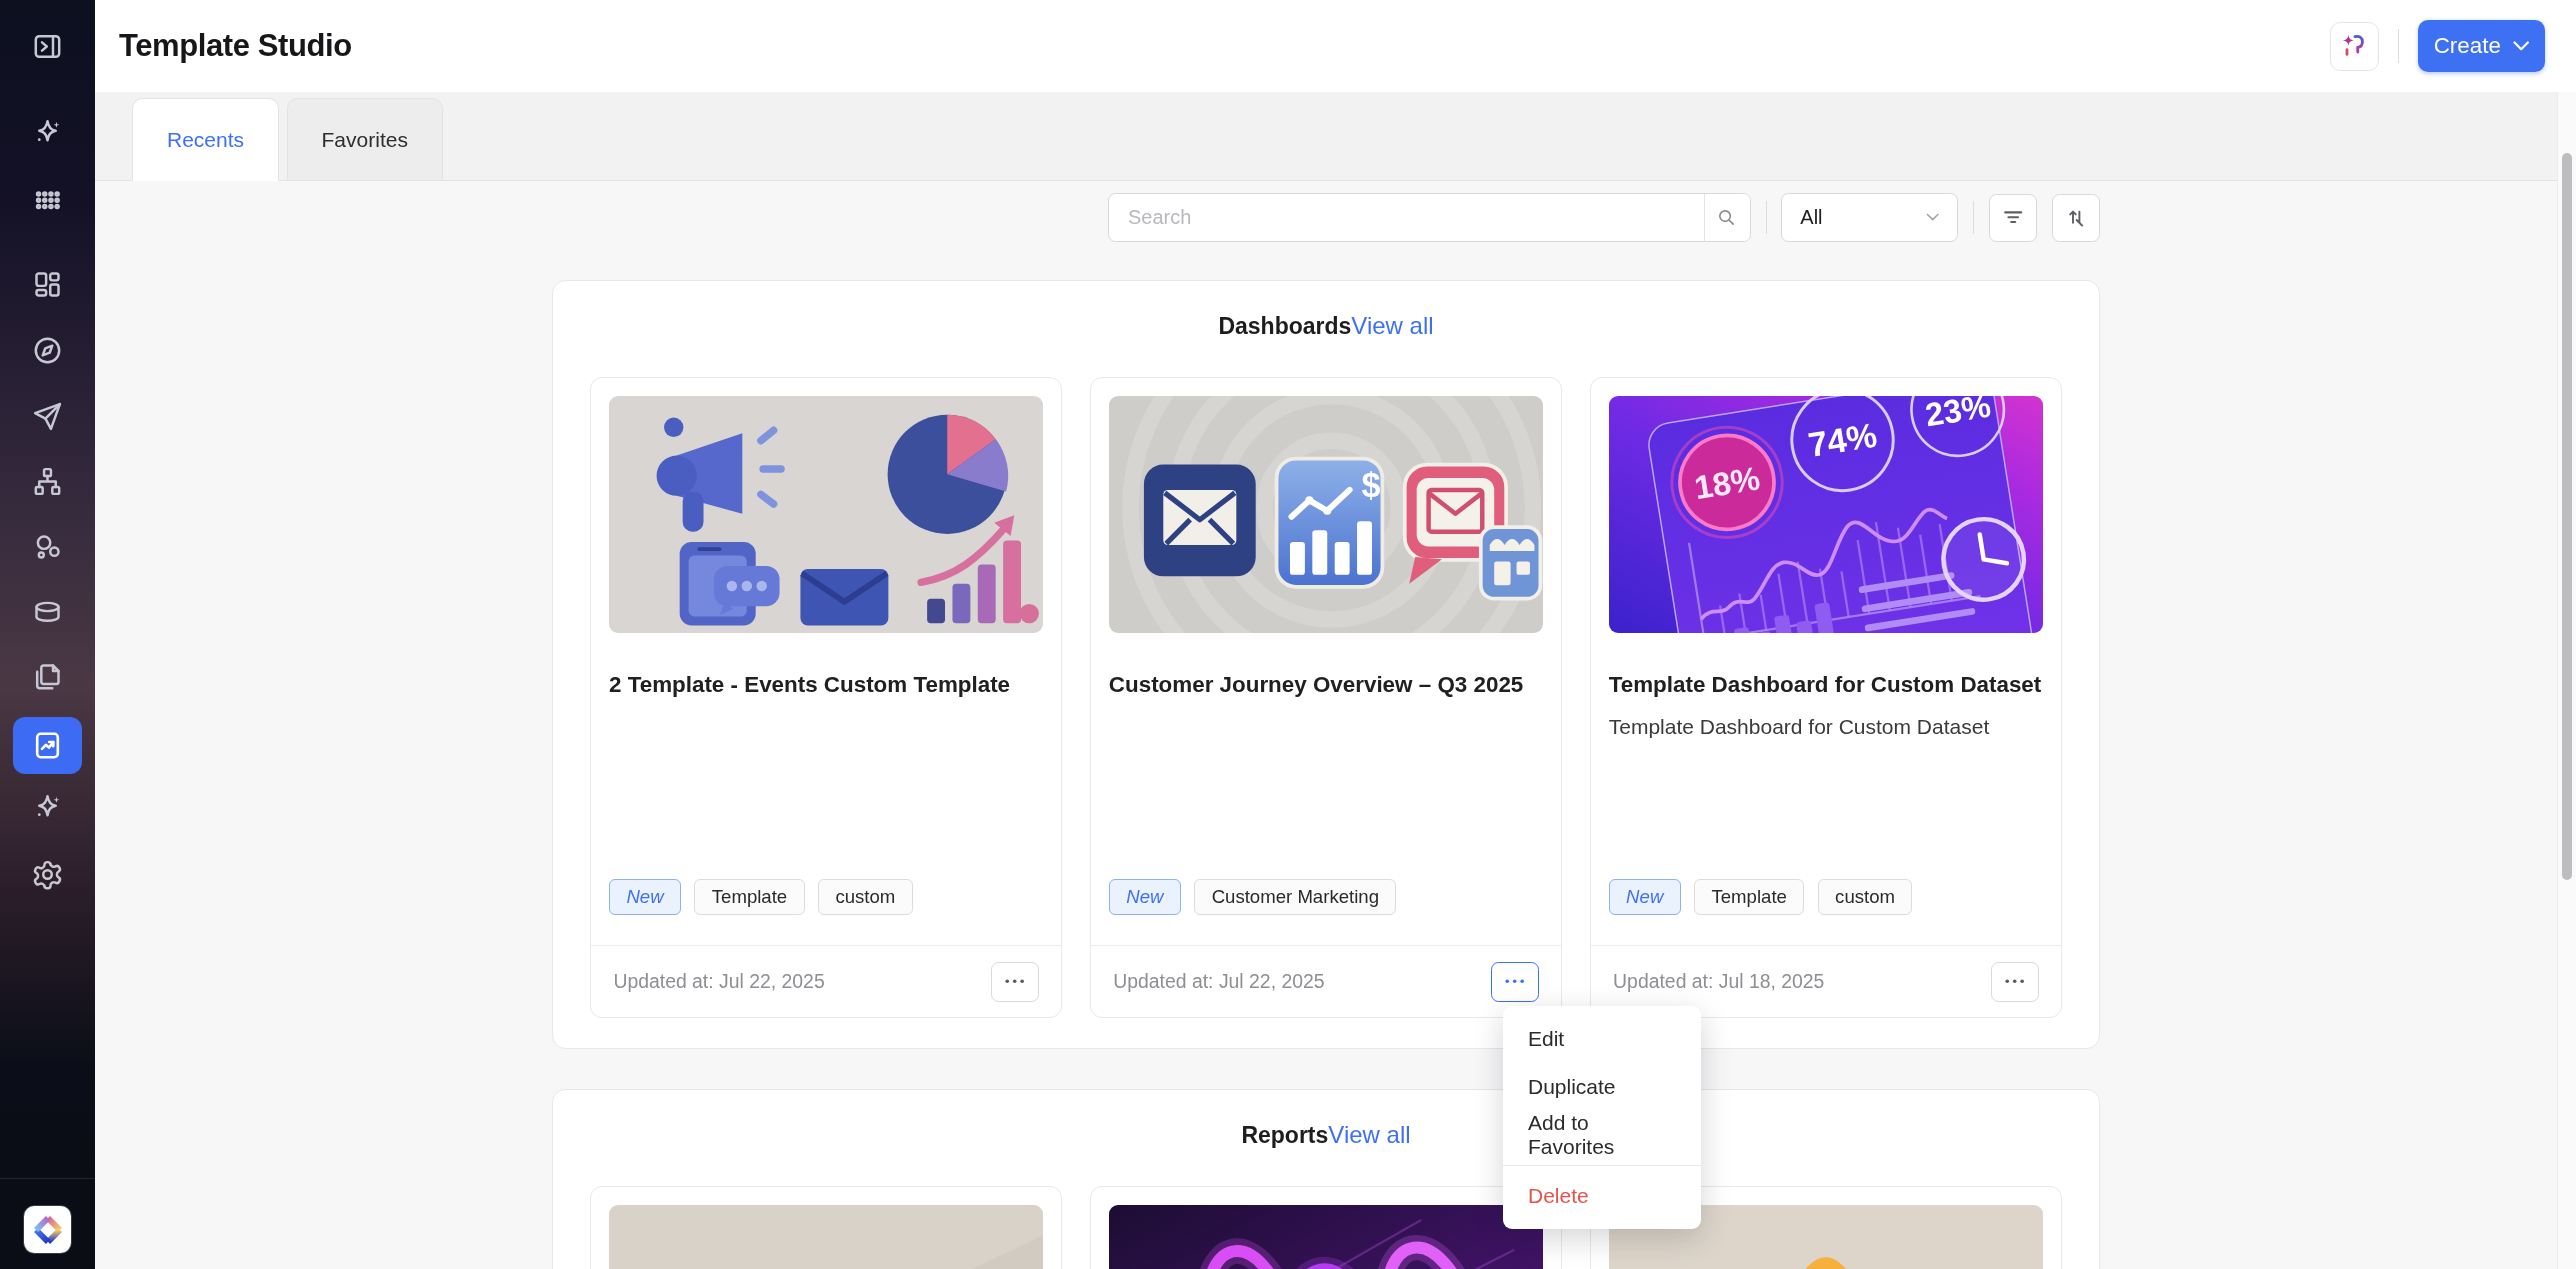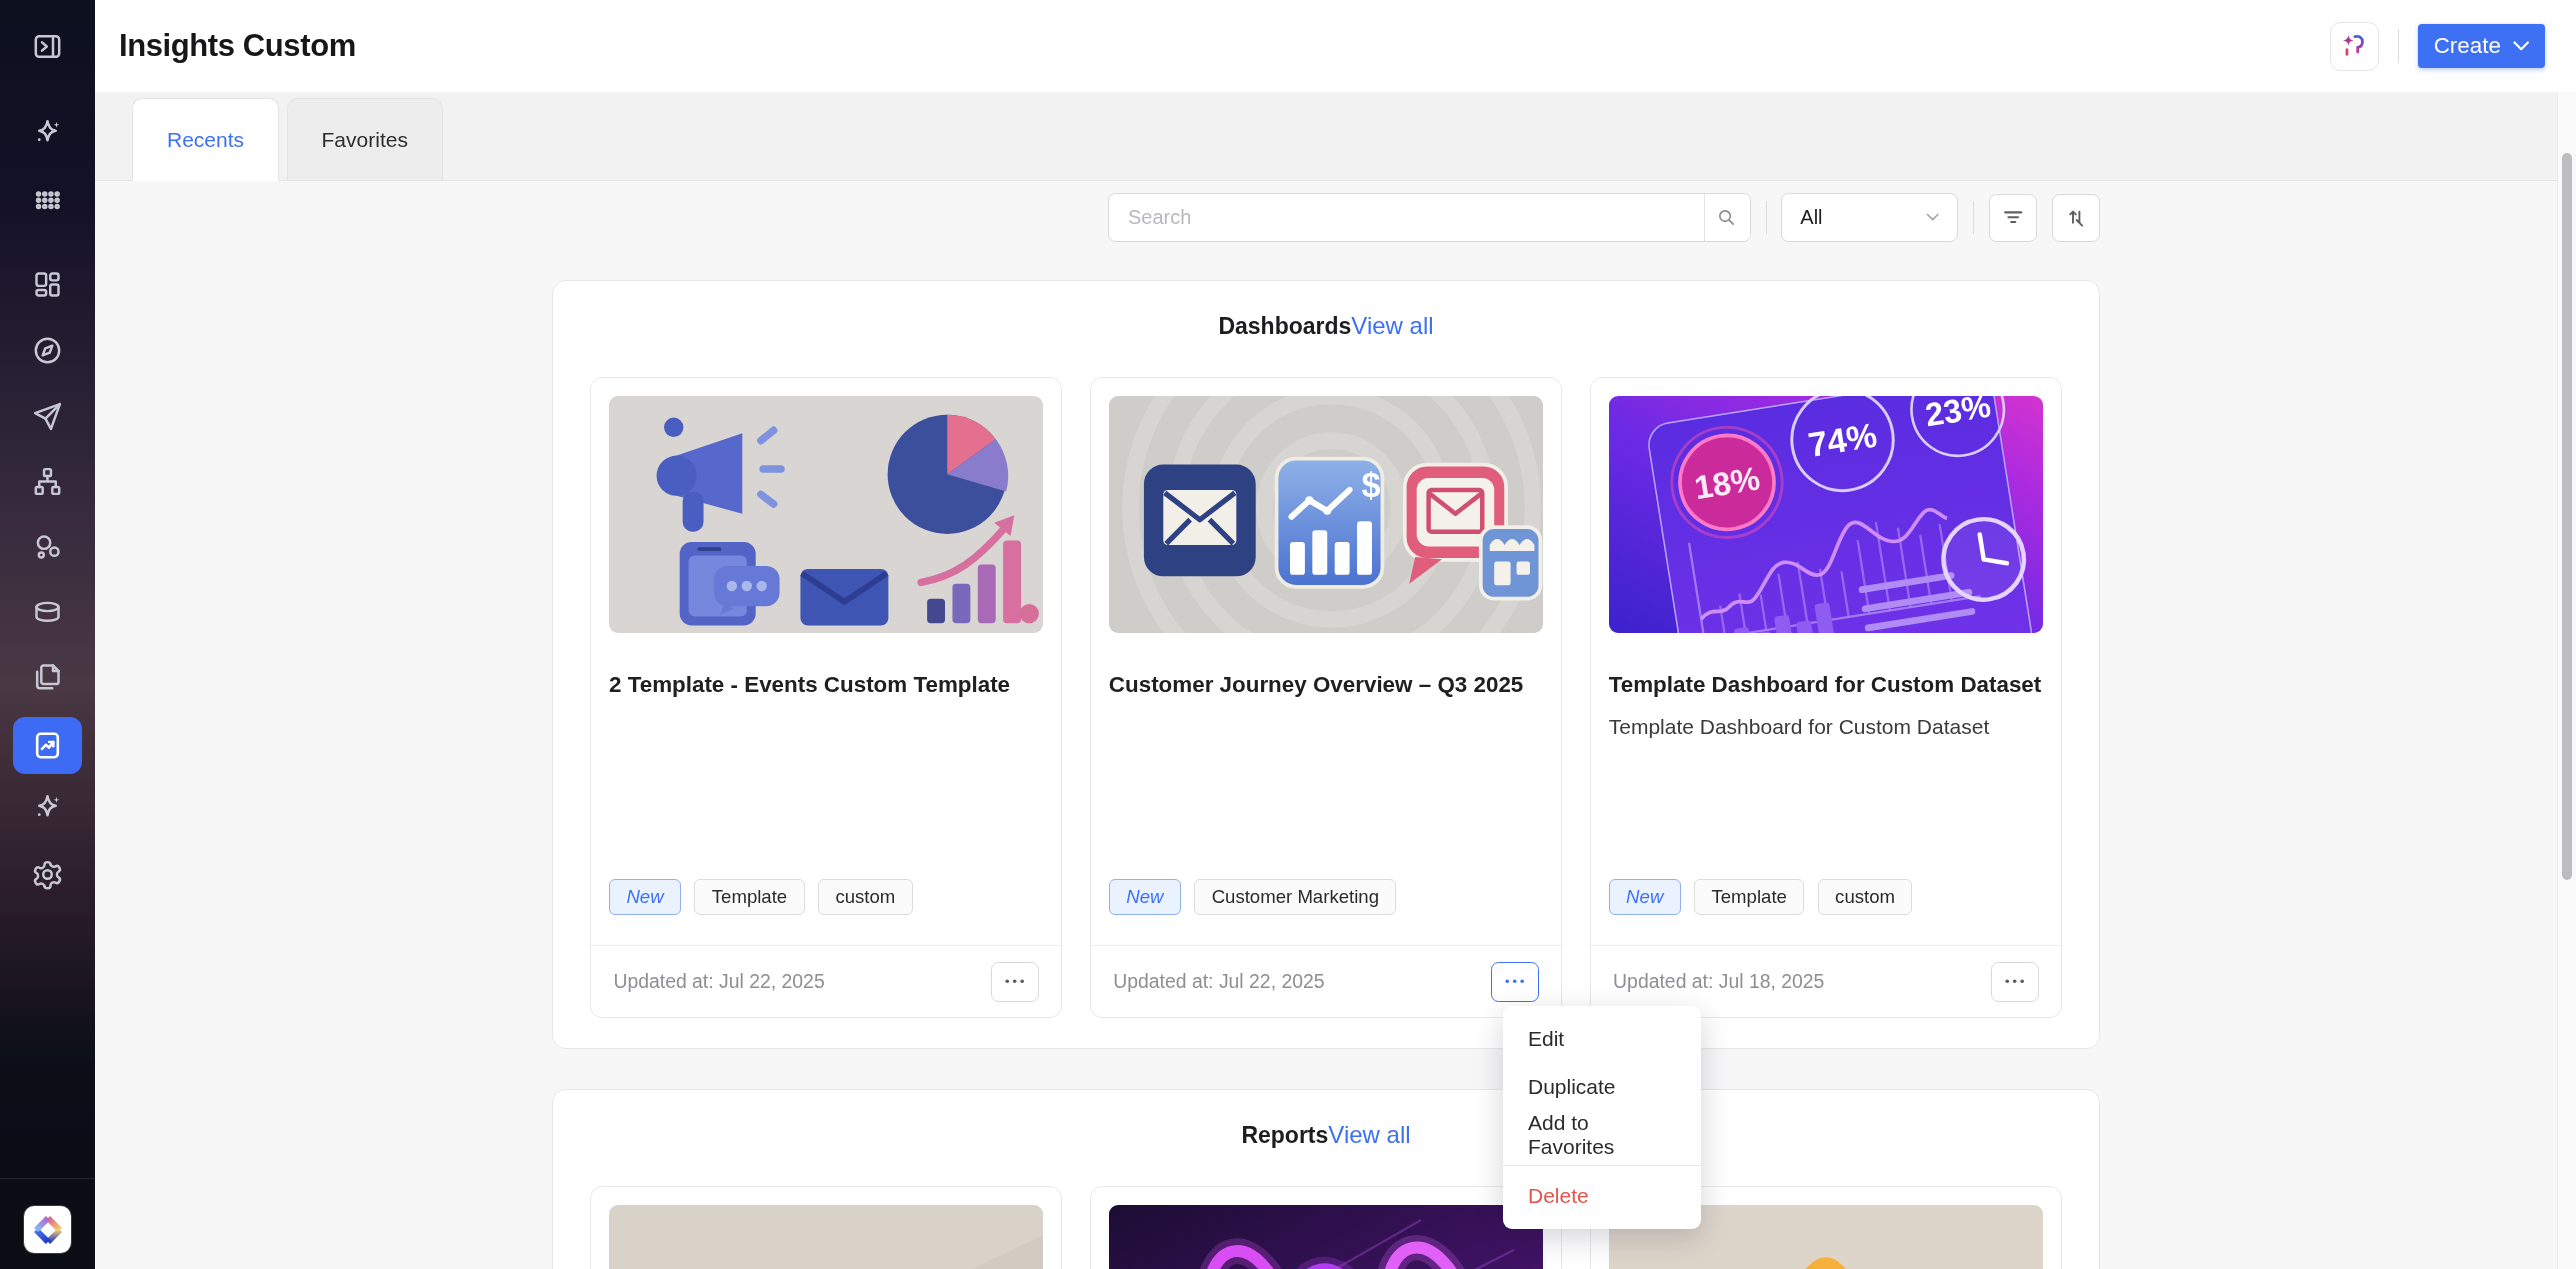--- a/index.html
+++ b/index.html
@@ -24,21 +24,21 @@
     box-shadow:0 0 0 0.7px rgba(255,255,255,.25); cursor:pointer; }
 
   
   .header{ position:absolute; left:95px; top:0; right:0; height:92px; background:#fff; z-index:50; }
   .page-title{ position:absolute; left:24px; top:0; height:92px; display:flex; align-items:center;
     font-size:31px; font-weight:700; color:#17171a; letter-spacing:-0.4px; }
   .header-right{ position:absolute; right:31px; top:0; height:92px; display:flex; align-items:center; gap:19.4px; }
   .ai-btn{ width:49px; height:49px; border:0.7px solid #e5e5e7; border-radius:10.4px; background:#fff;
     display:flex; align-items:center; justify-content:center; cursor:pointer; }
   .hdr-div{ width:0.7px; height:34px; background:#dcdcde; }
-  .create-btn{ width:127px; height:44px; background:#3e70f4; border-radius:4px; color:#fff;
+  .create-btn{ width:127px; height:52px; background:#3e70f4; border-radius:10px; color:#fff;
     display:flex; align-items:center; justify-content:center; gap:12px; font-size:22.4px; cursor:pointer;
     box-shadow:0 1.5px 4.5px rgba(62,112,244,.35); }
 
   
   .tabstrip{ position:absolute; left:95px; top:92px; right:16px; height:89px; background:#f2f2f3; z-index:10; }
   .tabstrip::after{ content:""; position:absolute; left:0; right:0; bottom:0; height:0.7px; background:#e3e3e4; }
   .tabs{ position:absolute; left:37px; bottom:0; display:flex; align-items:flex-end; gap:7.5px; z-index:2; }
   .tab{ height:83px; padding:0 34px; display:flex; align-items:center; font-size:21px;
     border:0.7px solid #e3e3e4; border-radius:10.4px 10.4px 0 0; cursor:pointer; }
   .tab.active{ background:#fff; border-bottom:0.7px solid #fff; color:#3e70f4; }
@@ -229,21 +229,21 @@
           <line x1="20" y1="6" x2="34" y2="20" stroke="url(#lgA)"></line>
           <line x1="34" y1="20" x2="20" y2="34" stroke="url(#lgB)"></line>
           <line x1="20" y1="34" x2="6" y2="20" stroke="url(#lgC)"></line>
           <line x1="6" y1="20" x2="20" y2="6" stroke="url(#lgD)"></line>
         </g>
       </svg>
     </div>
   </nav>
 
   <header class="header">
-    <div class="page-title">Insights Custom</div>
+    <div class="page-title">Template Studio</div>
     <div class="header-right">
       <div class="ai-btn">
         <svg viewBox="0 0 32 32" width="30" height="30">
           <defs>
             <linearGradient id="aiG1" x1="0" y1="0" x2="1" y2="1">
                 <stop offset="0" stop-color="#8b2fc9"></stop>
                 <stop offset="1" stop-color="#d9317a"></stop>
               </linearGradient>
             <linearGradient id="aiG2" x1="0" y1="0" x2="0" y2="1">
                 <stop offset="0" stop-color="#4a5fd9"></stop>

